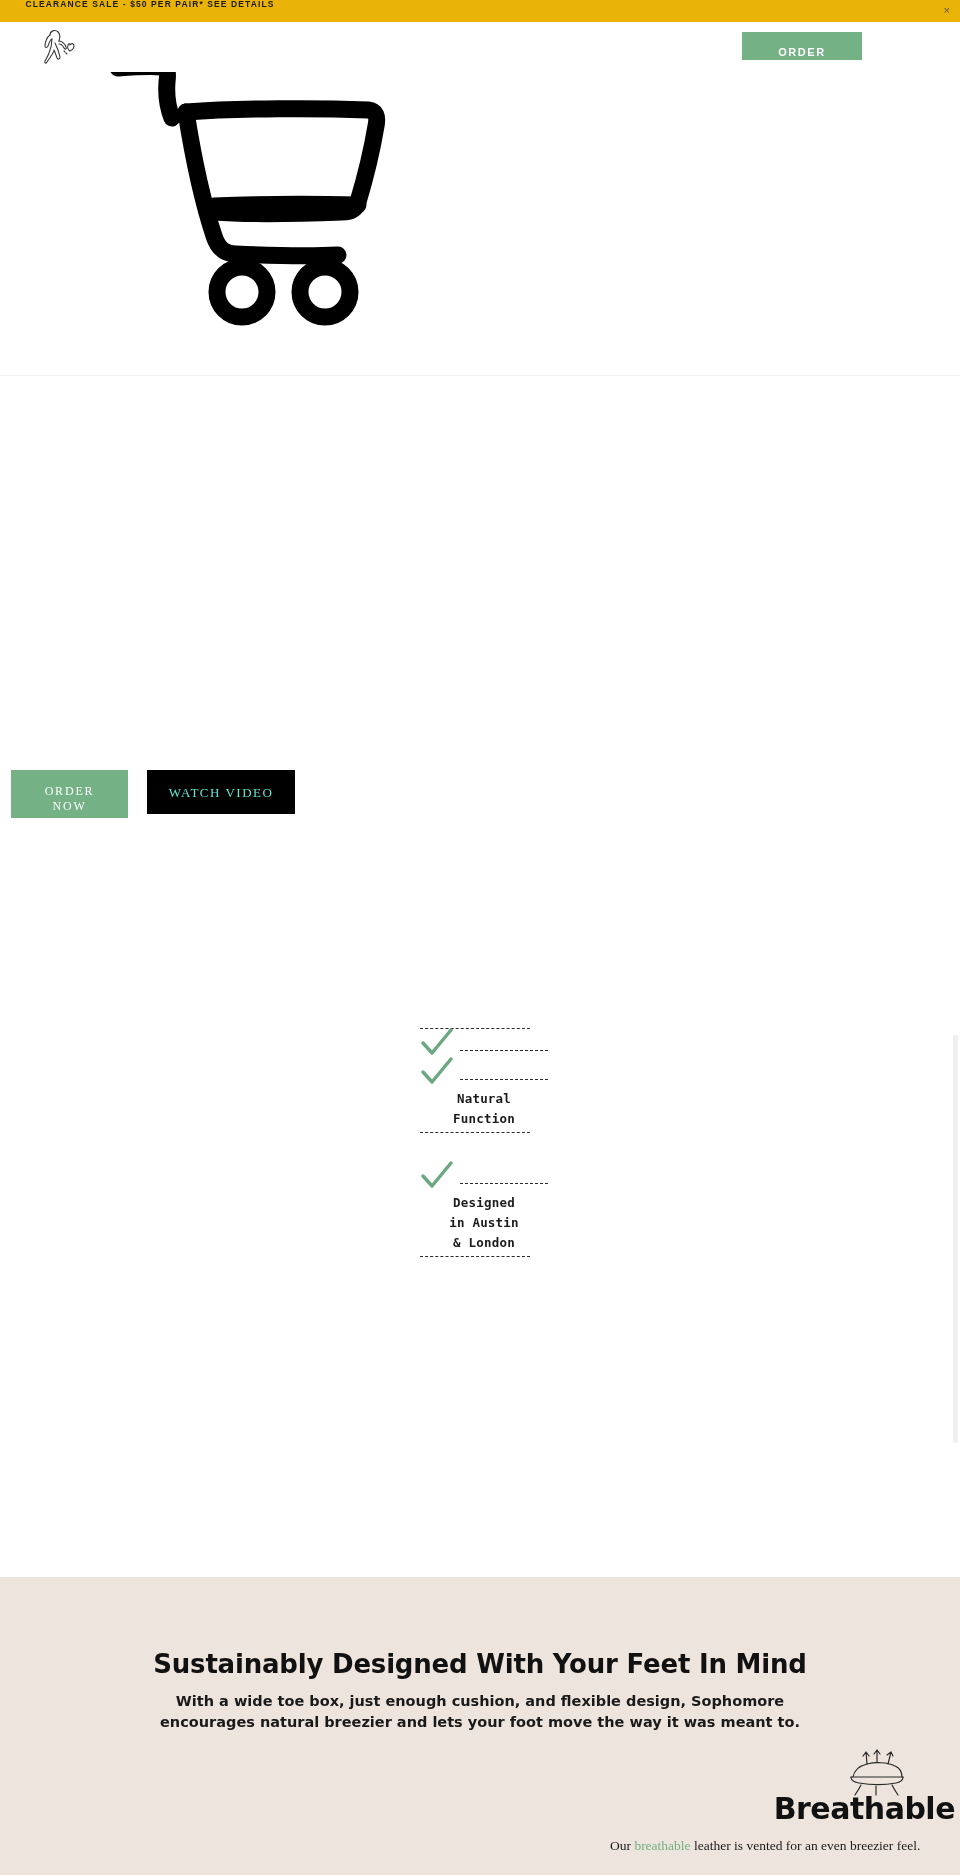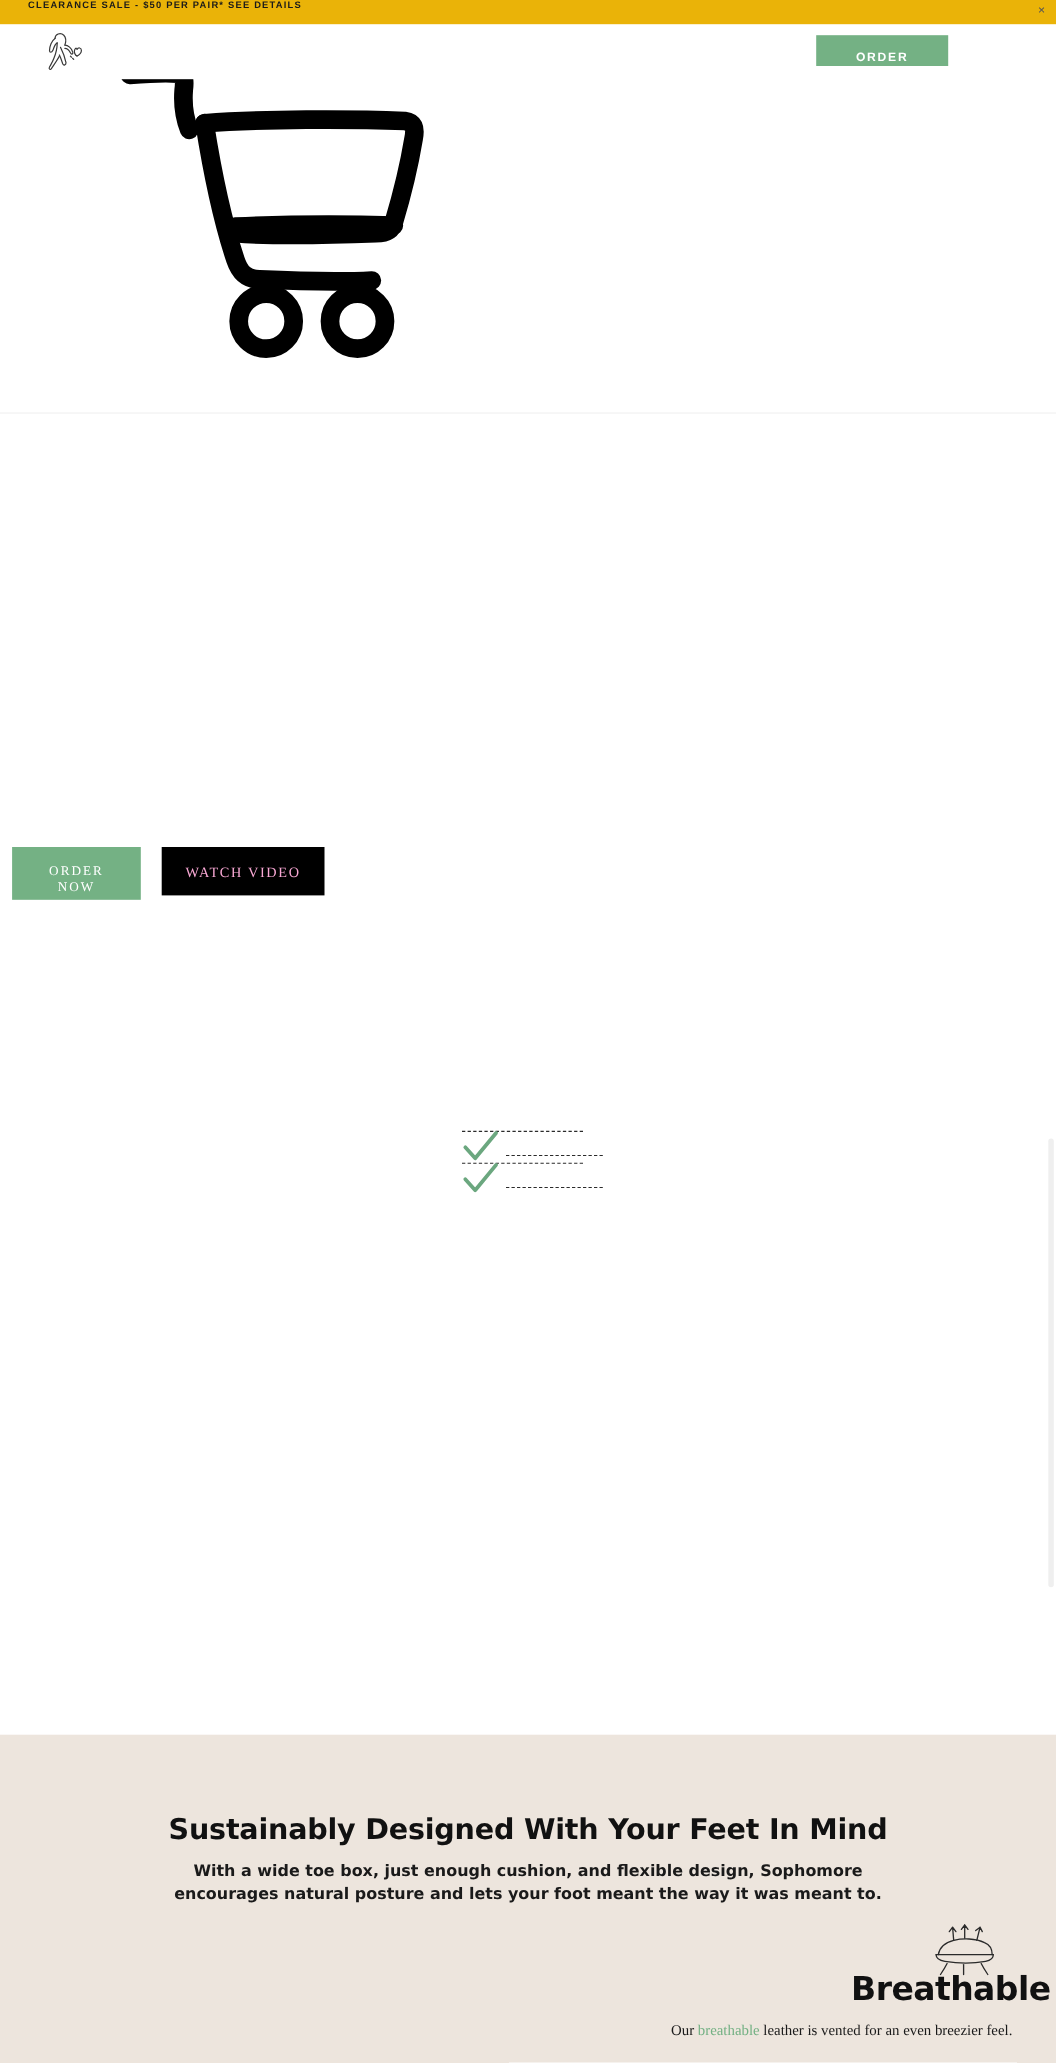--- a/index.html
+++ b/index.html
@@ -141,21 +141,21 @@
     cursor: pointer;
     white-space: pre-line;
   }
   .btn-watch {
     position: absolute;
     left: 147px;
     top: 0;
     width: 148px;
     height: 44px;
     background: #000000;
-    color: #f9a8d4;
+    color: #5eead4;
     border: none;
     font-family: "Liberation Serif", serif;
     font-size: 13px;
     letter-spacing: 1.5px;
     text-align: center;
     line-height: 44px;
     cursor: pointer;
   }
 
   
@@ -345,29 +345,43 @@
     <div class="feature-rule-bot"></div>
   </div>
 
   <div class="feature-item">
     <div class="feature-check">
       <svg viewBox="0 0 34 30" width="34" height="30" fill="none" stroke="#6ba77f" stroke-width="3.4" stroke-linecap="round" stroke-linejoin="round">
         <path d="M3 15 L12 25 L31 2"></path>
       </svg>
     </div>
     <div class="feature-rule-top"></div>
+    <div class="feature-label">Natural
+Function</div>
     <div class="feature-rule-bot"></div>
   </div>
 
+  <div class="feature-item">
+    <div class="feature-check">
+      <svg viewBox="0 0 34 30" width="34" height="30" fill="none" stroke="#6ba77f" stroke-width="3.4" stroke-linecap="round" stroke-linejoin="round">
+        <path d="M3 15 L12 25 L31 2"></path>
+      </svg>
+    </div>
+    <div class="feature-rule-top"></div>
+    <div class="feature-label">Designed
+in Austin
+&amp; London</div>
+    <div class="feature-rule-bot"></div>
+  </div>
 
 </div>
 
 <div class="info-band">
   <div class="info-title">Sustainably Designed With Your Feet In Mind</div>
-  <div class="info-sub">With a wide toe box, just enough cushion, and flexible design, Sophomore encourages natural posture and lets your foot meant the way it was meant to.</div>
+  <div class="info-sub">With a wide toe box, just enough cushion, and flexible design, Sophomore encourages natural breezier and lets your foot move the way it was meant to.</div>
 </div>
 
 <div class="breathe-block">
   <div class="breathe-icon">
     <svg viewBox="0 0 62 48" width="62" height="48" fill="none" stroke="#2a2a2a" stroke-width="1.2" stroke-linecap="round" stroke-linejoin="round">
       <path d="M8 28 C9 22, 14 17, 22 15 C30 13, 42 13, 50 17 C55 19, 57 23, 57 28"></path>
       <path d="M6 28 C6 31, 8 33, 14 34 C26 36, 40 36, 51 34 C56 33, 58 31, 58 28"></path>
       <path d="M6 28 L58 28"></path>
       <path d="M22 15 L21 3 M21 3 l-3 4 M21 3 l3 4"></path>
       <path d="M32 13 L32 1 M32 1 l-3 4 M32 1 l3 4"></path>

